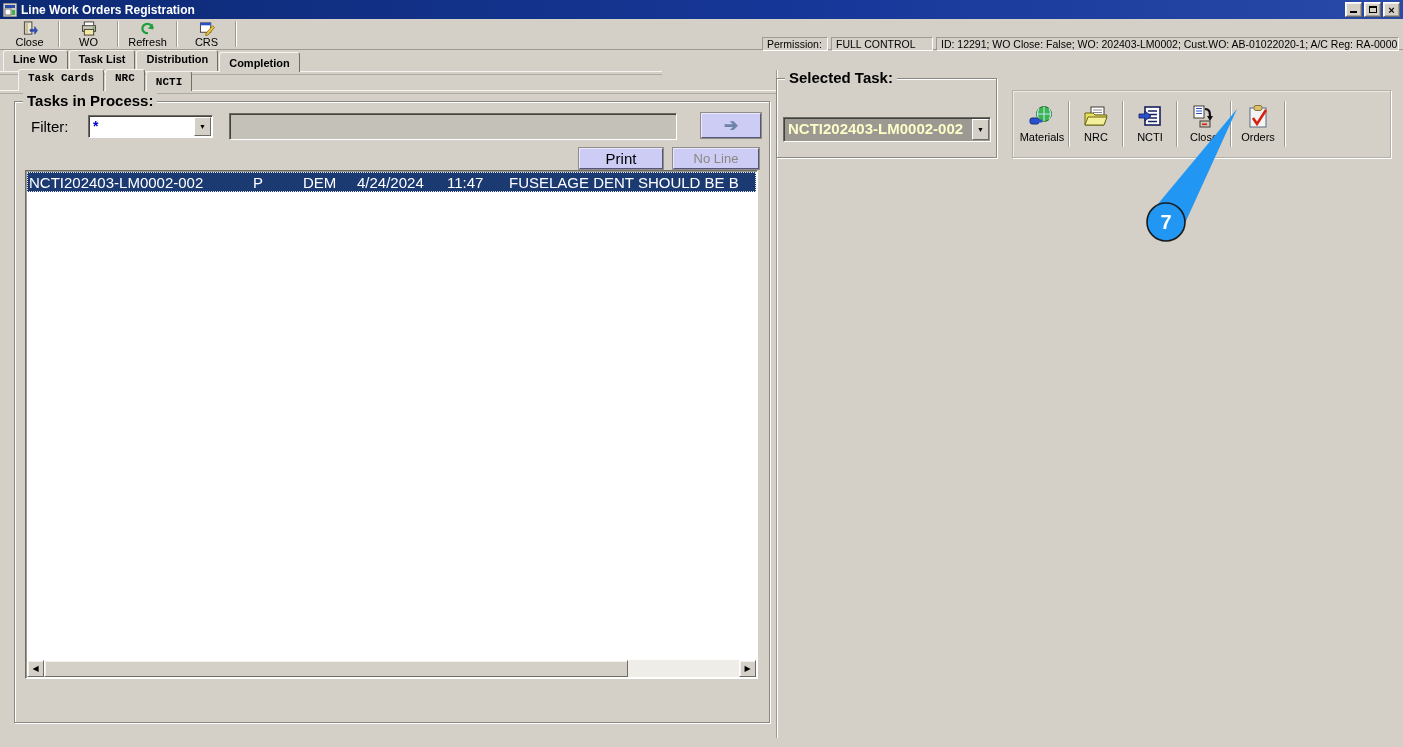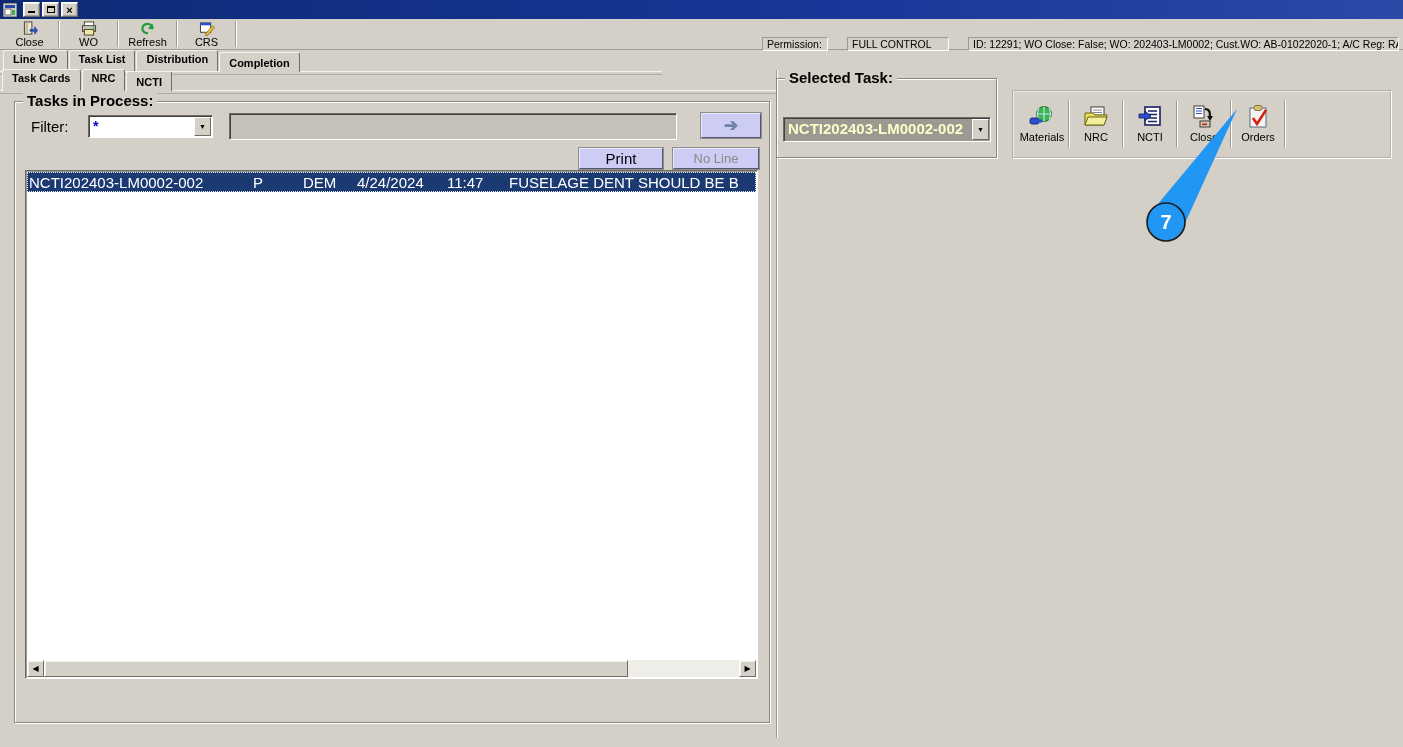--- a/index.html
+++ b/index.html
@@ -20,21 +20,21 @@
   .glyph-restore { width:8px; height:7px; border:1px solid #000; border-top-width:2px; position:relative; background:#d4d0c8; }
   .glyph-close { font-size:11px; line-height:10px; font-weight:bold; }
 
   
   .toolbar { left:0; top:19px; width:1403px; height:31px; background:#d4d0c8; border-bottom:1px solid #9d9a91; display:flex; align-items:center; padding-left:5px; }
   .tb-btn { width:49px; height:29px; display:flex; flex-direction:column; align-items:center; justify-content:center; background:transparent; border:1px solid transparent; cursor:default; }
   .tb-label { font-size:11px; color:#000; line-height:11px; margin-top:1px; }
   .tb-sep { width:2px; height:26px; margin:0 4px; border-left:1px solid #9d9a91; border-right:1px solid #ffffff; }
 
   
-  .permbar { left:762px; top:37px; width:637px; height:14px; display:flex; gap:19px; }
+  .permbar { left:762px; top:37px; width:637px; height:14px; display:flex; gap:3px; }
   .perm-cell { height:14px; font-size:10.5px; color:#000; padding:0 4px; border:1px solid; border-color:#9d9a91 #ffffff #ffffff #9d9a91; display:flex; align-items:center; white-space:nowrap; overflow:hidden; background:#d4d0c8; }
 
   
   .tabstrip { display:flex; align-items:flex-end; }
   .tab { background:#d4d0c8; border:1px solid #716e66; border-bottom:none; border-top-color:#f5f3ef; border-left-color:#f5f3ef; border-radius:3px 3px 0 0; font-size:11px; font-weight:bold; padding:2px 9px 3px 9px; height:22px; margin-right:1px; white-space:nowrap; cursor:default; }
   .tab.active { height:20px; padding-top:4px; position:relative; z-index:3; box-shadow:0 2px 0 #d4d0c8; }
   .pageline { background:#d4d0c8; border-top:1px solid #f5f3ef; box-shadow:0 1px 0 #aeaba2; }
 
   
   .groupbox { border:1px solid #8b887f; box-shadow: 1px 1px 0 #ffffff, inset 1px 1px 0 #ffffff; }
@@ -80,20 +80,21 @@
 </head>
 <body>
 
 <div class="abs titlebar">
   <svg class="app-icon" viewBox="0 0 14 14">
     <rect x="0" y="0" width="14" height="14" fill="#d4d0c8" stroke="#555"></rect>
     <rect x="2" y="2" width="10" height="3" fill="#2a4aa8"></rect>
     <rect x="2" y="6" width="6" height="6" fill="#ffffff" stroke="#777"></rect>
     <rect x="9" y="7" width="3" height="5" fill="#3cb44a"></rect>
   </svg>
+  <span class="titlebar-text">Line Work Orders Registration</span>
   <div class="winbtn raised">
       <span class="glyph-min"></span>
     </div>
   <div class="winbtn raised">
       <span class="glyph-restore"></span>
     </div>
   <div class="winbtn raised">
       <span class="glyph-close">×</span>
     </div>
 </div>
@@ -144,21 +145,21 @@
 </div>
 
 <div class="abs tabstrip" style="left:3px; top:51px; height:21px;">
   <div class="tab">Line WO</div>
   <div class="tab">Task List</div>
   <div class="tab">Distribution</div>
   <div class="tab active">Completion</div>
 </div>
 <div class="abs pageline" style="left:0; top:71px; width:662px; height:3px;"></div>
 
-<div class="abs tabstrip" style="left:2px; top:71px; height:20px;">
+<div class="abs tabstrip" style="left:18px; top:71px; height:20px;font-family:Liberation Mono, monospace;">
   <div class="tab" style="z-index:4;">Task Cards</div>
   <div class="tab" style="z-index:4;">NRC</div>
   <div class="tab active" style="z-index:5;">NCTI</div>
 </div>
 <div class="abs pageline" style="left:0; top:90px; width:778px; height:3px;"></div>
 
 <div class="abs vdivider" style="left:776px; top:70px; height:668px;"></div>
 
 <div class="abs groupbox" style="left:14px; top:101px; width:756px; height:622px;">
   <span class="group-label">Tasks in Process:</span>

